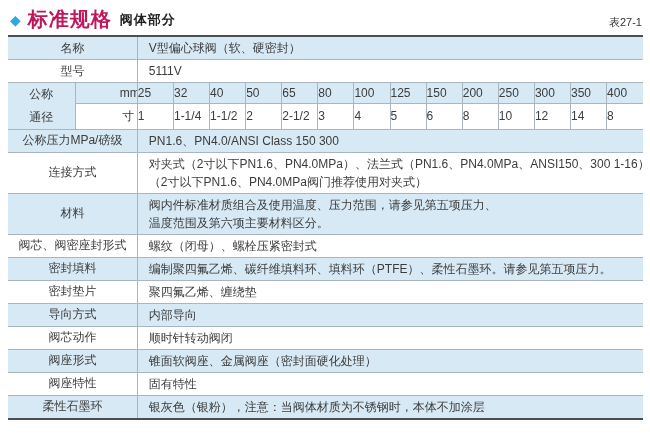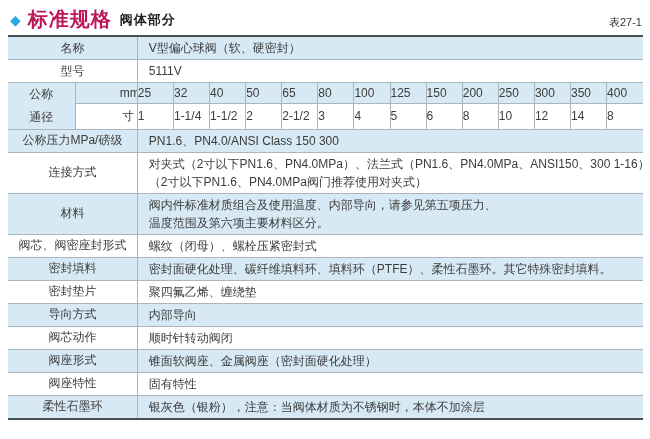--- a/index.html
+++ b/index.html
@@ -133,32 +133,32 @@
       </tr>
 
       <tr class="h40">
         <td class="lbl" colspan="2">连接方式</td>
         <td class="val" colspan="14">对夹式（2寸以下PN1.6、PN4.0MPa）、法兰式（PN1.6、PN4.0MPa、ANSI150、300 1-16）寸
 （2寸以下PN1.6、PN4.0MPa阀门推荐使用对夹式）</td>
       </tr>
 
       <tr class="shade h40">
         <td class="lbl" colspan="2">材料</td>
-        <td class="val" colspan="14">阀内件标准材质组合及使用温度、内部导向，请参见第五项压力、
+        <td class="val" colspan="14">阀内件标准材质组合及使用温度、压力范围，请参见第五项压力、
 温度范围及第六项主要材料区分。</td>
       </tr>
 
       <tr class="h24">
         <td class="lbl" colspan="2">阀芯、阀密座封形式</td>
         <td class="val" colspan="14">螺纹（闭母）、螺栓压紧密封式</td>
       </tr>
 
       <tr class="shade h24">
         <td class="lbl" colspan="2">密封填料</td>
-        <td class="val" colspan="14">密封面硬化处理、碳纤维填料环、填料环（PTFE）、柔性石墨环。其它特殊密封填料。</td>
+        <td class="val" colspan="14">编制聚四氟乙烯、碳纤维填料环、填料环（PTFE）、柔性石墨环。请参见第五项压力。</td>
       </tr>
 
       <tr class="h24">
         <td class="lbl" colspan="2">密封垫片</td>
         <td class="val" colspan="14">聚四氟乙烯、缠绕垫</td>
       </tr>
 
       <tr class="shade h24">
         <td class="lbl" colspan="2">导向方式</td>
         <td class="val" colspan="14">内部导向</td>

